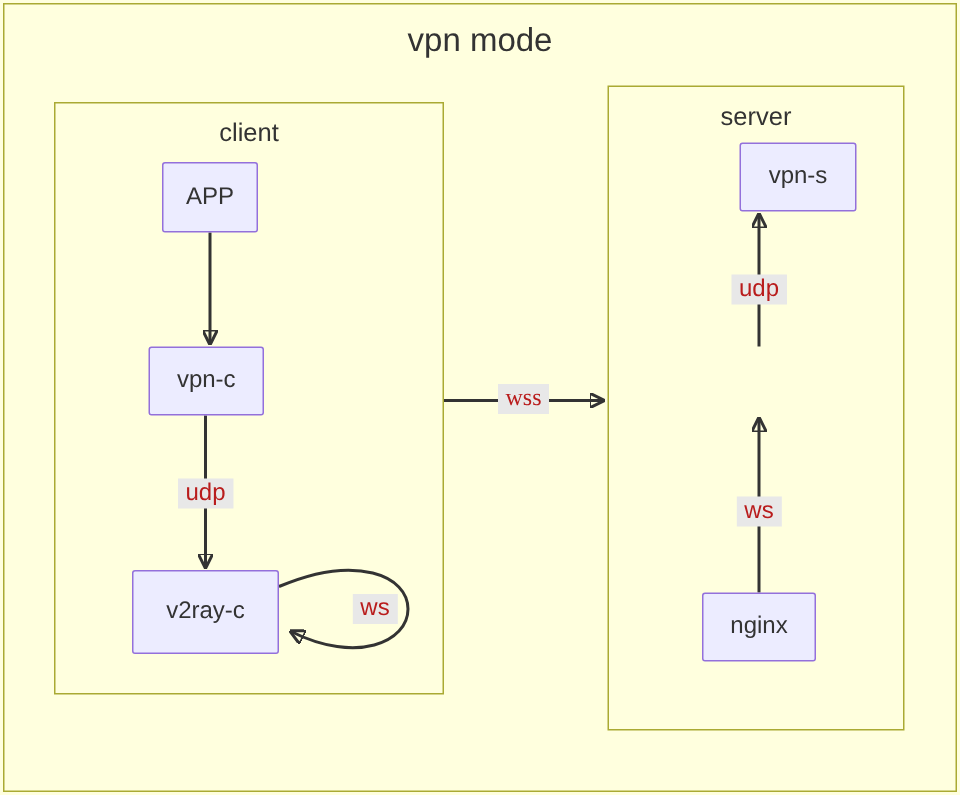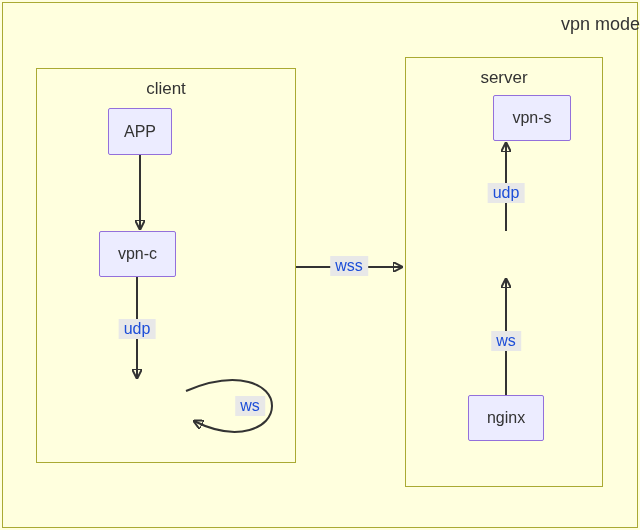--- a/index.html
+++ b/index.html
@@ -9,30 +9,30 @@
     background:#ffffde; overflow:hidden;
     font-family:"Liberation Sans", sans-serif; color:#333;
   }
   .cluster { position:absolute; border:1px solid #aaaa33; }
   .cluster-label {
     position:absolute; left:0; top:10px; width:100%;
     text-align:center; font-size:17px; color:#333;
   }
   .canvas-title {
     position:absolute; left:0; top:14px; width:100%;
-    text-align:right; font-size:18px; color:#333;
+    text-align:center; font-size:22px; color:#333;
   }
   .node {
     position:absolute; background:#ececff; border:1px solid #9370db;
     border-radius:2px; display:flex; align-items:center; justify-content:center;
     font-size:16px; color:#333;
   }
   .edge-label {
     position:absolute; transform:translate(-50%,-50%);
-    background:#e8e8e8; padding:1px 5px; font-size:16px; color:#1d4ed8;
+    background:#e8e8e8; padding:1px 5px; font-size:16px; color:#b91c1c;
     white-space:nowrap;
   }
   svg.edges { position:absolute; left:0; top:0; pointer-events:none; }
   svg.edges path { stroke:#333333; stroke-width:2; fill:none; }
 </style>
 </head>
 <body>
 
 <div class="canvas">
 
@@ -56,23 +56,24 @@
     <path d="M140,155 L140,229" marker-end="url(#arrowhead)"></path>
     <path d="M137,277 L137,378" marker-end="url(#arrowhead)"></path>
     <path d="M186,391 C238,369 272,384 272,406 C272,428 238,443 194,421" marker-end="url(#arrowhead)"></path>
     <path d="M296,267 L402,267" marker-end="url(#arrowhead)"></path>
     <path d="M506,395 L506,279" marker-end="url(#arrowhead)"></path>
     <path d="M506,231 L506,143" marker-end="url(#arrowhead)"></path>
   </svg>
 
   <div class="node" style="left:99px; top:231px; width:77px; height:46px;">vpn-c</div>
   <div class="node" style="left:108px; top:108px; width:64px; height:47px;">APP</div>
+  <div class="node" style="left:88px; top:380px; width:98px; height:56px;">v2ray-c</div>
 
   <div class="node" style="left:493px; top:95px; width:78px; height:46px;">vpn-s</div>
   <div class="node" style="left:468px; top:395px; width:76px; height:46px;">nginx</div>
 
   <div class="edge-label" style="left:137px; top:329px;">udp</div>
   <div class="edge-label" style="left:250px; top:406px;">ws</div>
-  <div class="edge-label" style="left:349px; top:266px;">wss</div>
+  <div class="edge-label" style="left:349px; top:266px;font-family:Liberation Serif, serif;">wss</div>
   <div class="edge-label" style="left:506px; top:341px;">ws</div>
   <div class="edge-label" style="left:506px; top:193px;">udp</div>
 
 </div>
 
 </body></html>

